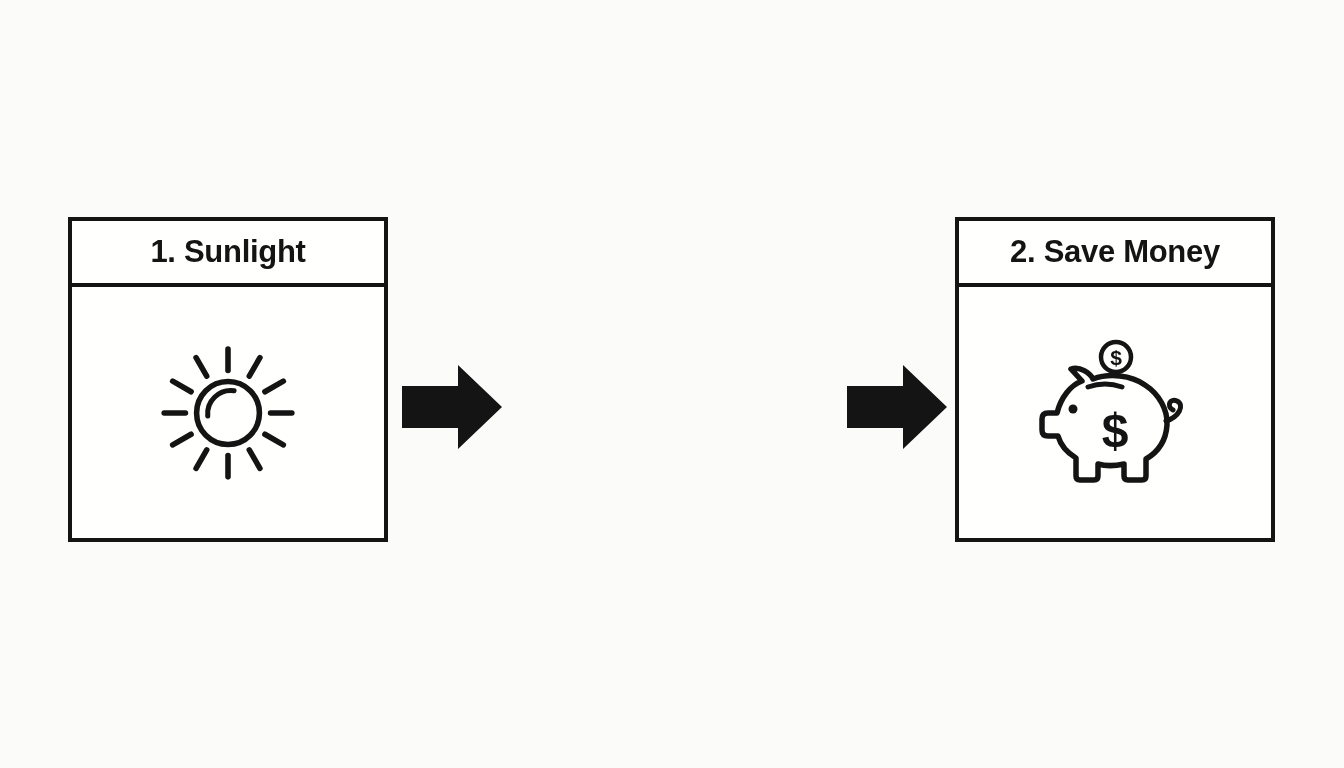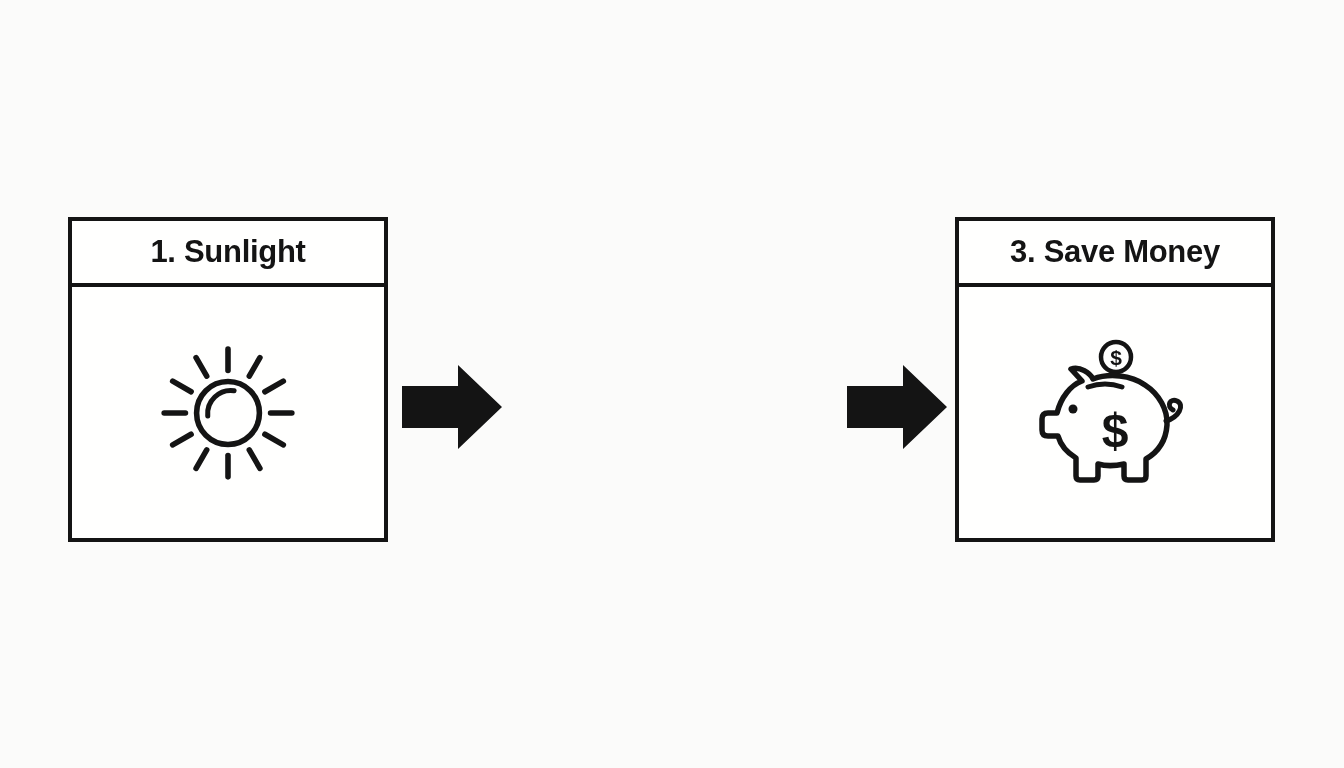--- a/index.html
+++ b/index.html
@@ -61,21 +61,21 @@
   <svg class="connector" style="left:402px;" viewBox="0 0 100 84">
     <polygon class="fil" points="0,21 56,21 56,0 100,42 56,84 56,63 0,63"></polygon>
   </svg>
 
 
   <svg class="connector" style="left:847px;" viewBox="0 0 100 84">
     <polygon class="fil" points="0,21 56,21 56,0 100,42 56,84 56,63 0,63"></polygon>
   </svg>
 
   <div class="step-box" style="left:955px;width:320px;">
-    <div class="step-header">3. Save Money</div>
+    <div class="step-header">2. Save Money</div>
     <div class="step-body">
       <svg width="160" height="160" viewBox="0 0 160 160">
 
         <circle class="stk" cx="81" cy="24" r="15" stroke-width="4.5"></circle>
         <text class="fil" x="81" y="32" font-size="21" text-anchor="middle">$</text>
 
         <path class="stk" stroke-width="5.5" stroke-linejoin="round" d="M 22 80
                  C 26 64, 36 52, 47 48
                  L 36 36
                  C 45 33, 55 40, 58 46

